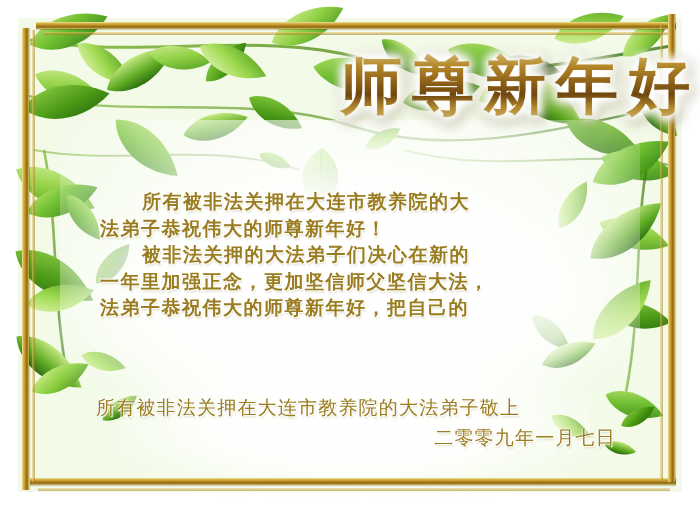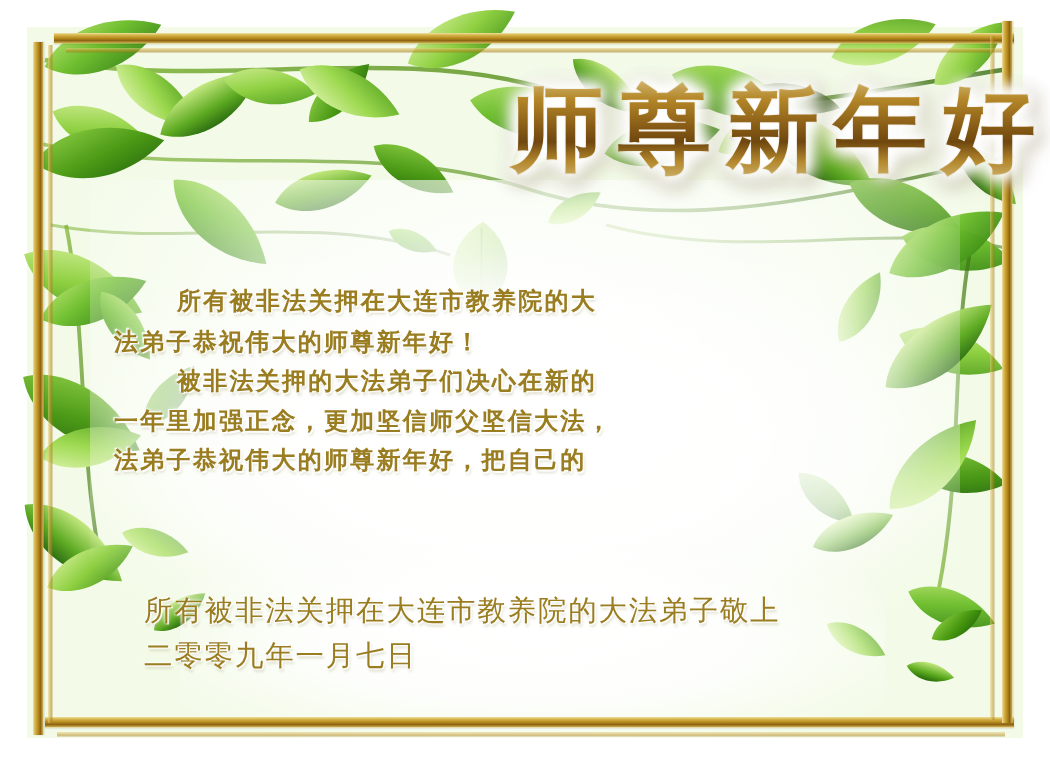--- a/index.html
+++ b/index.html
@@ -75,43 +75,43 @@
     -webkit-text-fill-color:transparent;
     text-shadow:0 0 1px rgba(120,80,10,0.25);
     filter:drop-shadow(0 0 6px #ffffff) drop-shadow(0 0 5px #ffffff)
            drop-shadow(0 0 3px #ffffff) drop-shadow(2px 3px 3px rgba(90,70,20,0.35));
     white-space:nowrap;
     pointer-events:none;
   }
 
   
   #body-text{
-    position:absolute;left:76px;top:188px;width:530px;
-    font-family:"DejaVu Sans","Liberation Sans",sans-serif;
-    font-size:16px;line-height:26.5px;font-weight:bold;
+    position:absolute;left:100px;top:188px;width:530px;
+    font-family:"DejaVu Sans","Liberation Sans",sans-serif;
+    font-size:19px;line-height:26.5px;font-weight:bold;
     letter-spacing:1.5px;
     color:#9a7d20;
     text-shadow:0 0 3px #ffffff, 0 0 2px #ffffff, 1px 1px 0 rgba(255,255,255,.9),
                 -1px -1px 0 rgba(255,255,255,.8), 1px 2px 2px rgba(120,110,40,.30);
   }
   #body-text .ln{white-space:nowrap;}
   #body-text .ind{padding-left:42px;}
 
   
   #signature{
     position:absolute;left:96px;top:392px;width:520px;
     font-family:"DejaVu Sans","Liberation Sans",sans-serif;
     font-size:19px;line-height:30px;font-weight:normal;
     letter-spacing:1.2px;
     color:#9a7d20;
     text-shadow:0 0 3px #ffffff, 0 0 2px #ffffff, 1px 1px 0 rgba(255,255,255,.9),
                 1px 2px 2px rgba(120,110,40,.30);
   }
   #signature .sig-line{white-space:nowrap;}
-  #signature .date-line{white-space:nowrap;}
+  #signature .date-line{white-space:nowrap;text-align:right;}
 </style>
 </head>
 <body>
 
 <div id="card">
 
   <div class="leafscape">
     <svg width="700" height="510" viewBox="0 0 700 510" xmlns="http://www.w3.org/2000/svg" aria-hidden="true">
       <defs>
         <linearGradient id="lfA" x1="0" y1="0" x2="1" y2="1">

